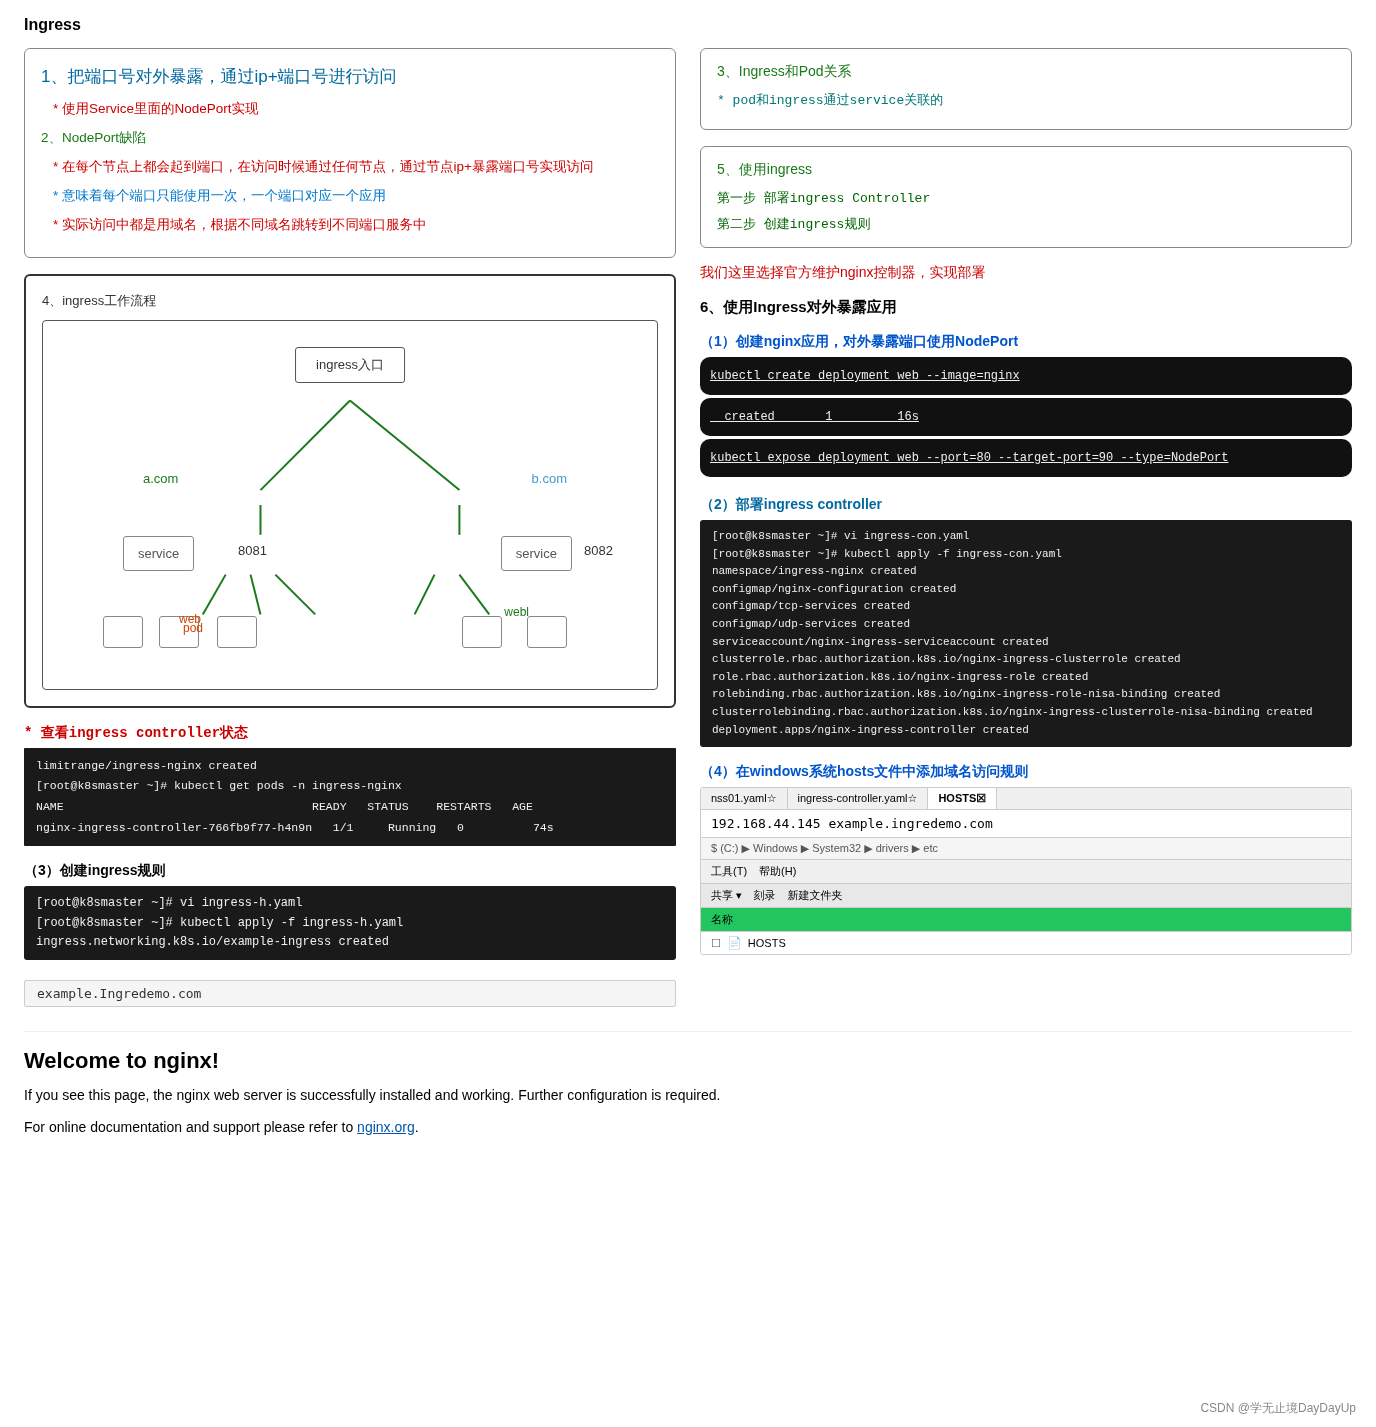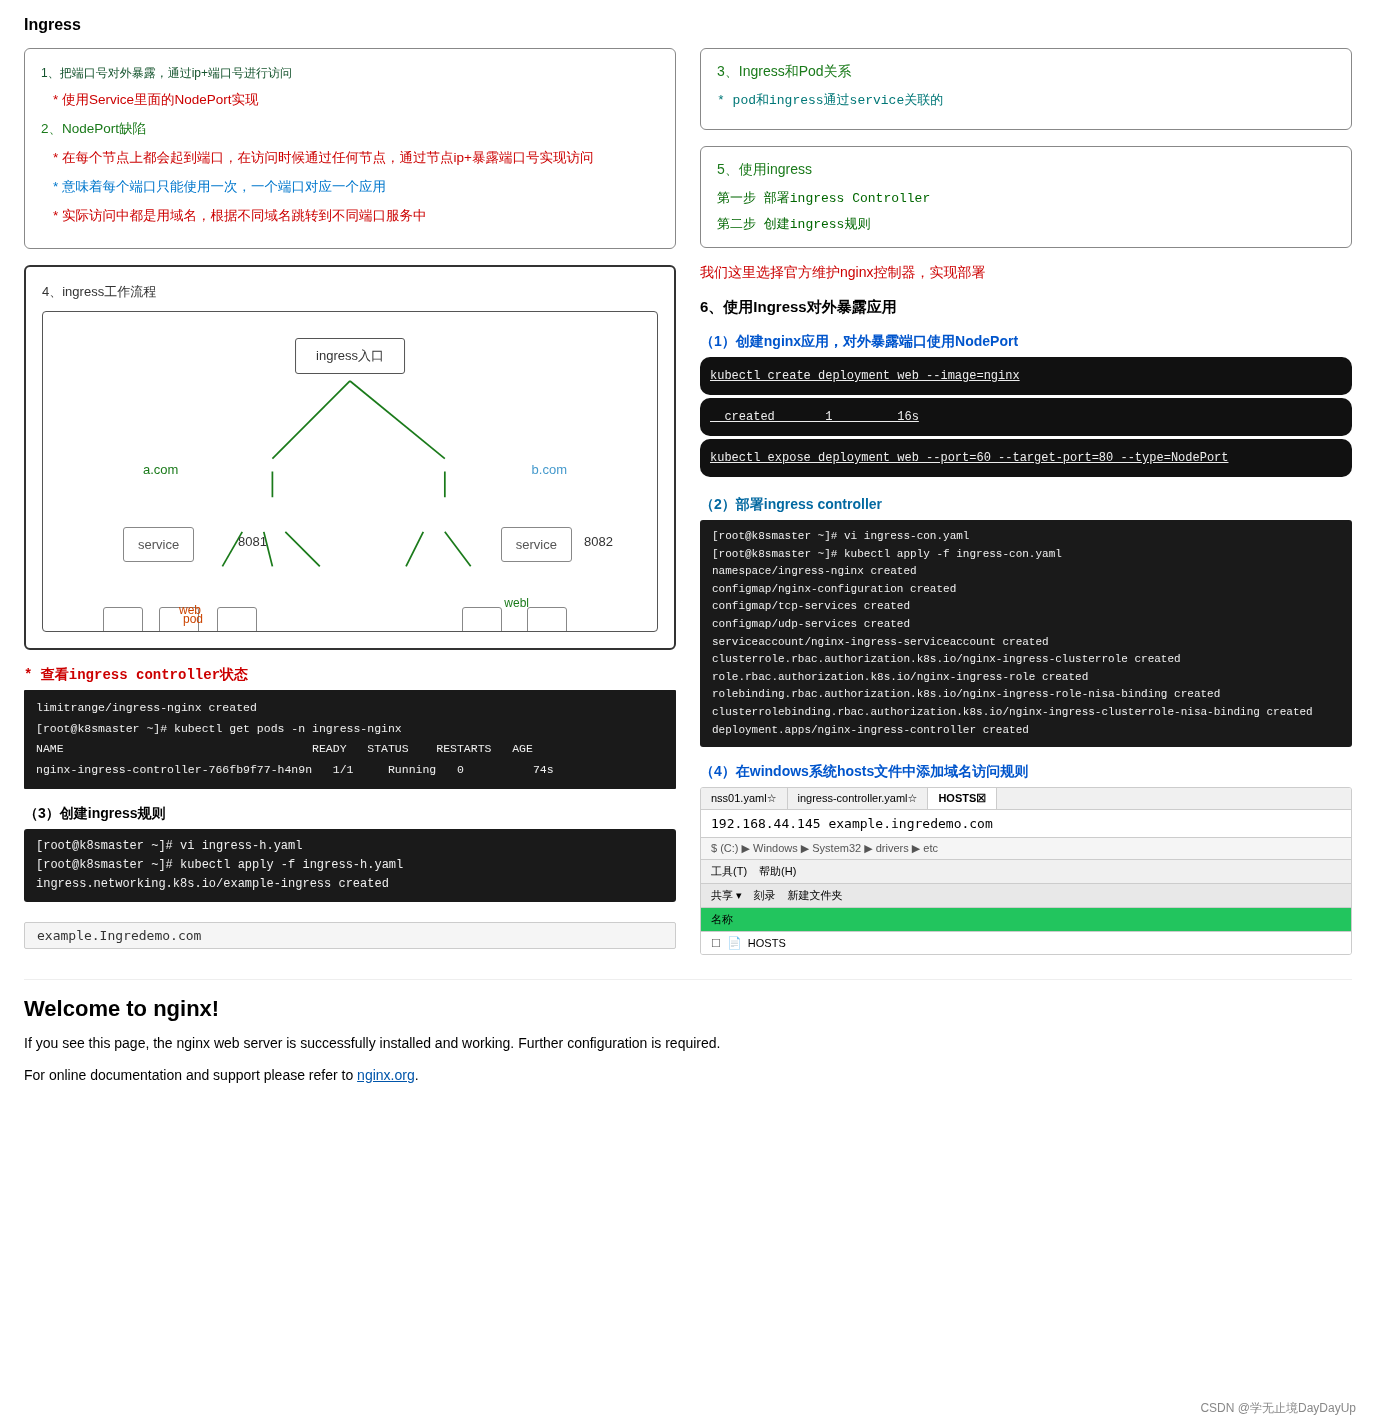--- a/index.html
+++ b/index.html
@@ -149,31 +149,31 @@
 
 <div style="padding: 16px 24px;">
 
   <div style="font-size:16px; font-weight:bold; margin-bottom:14px;">Ingress</div>
 
   <div style="display: grid; grid-template-columns: 1fr 1fr; gap: 24px; align-items: start;">
 
     <div style="display:flex; flex-direction:column; gap:16px;">
 
       <div class="box-border section-text">
-        <p style="color:#14532d; font-size:12px;">1、把端口号对外暴露，通过ip+端口号进行访问</p>
+        <p style="color:#0369a1; font-size:17px;">1、把端口号对外暴露，通过ip+端口号进行访问</p>
         <p style="color:#cc0000; font-size:13.5px; margin-left:12px;">* 使用Service里面的NodePort实现</p>
         <p style="color:#1a7a1a; margin-top:6px; font-size:13.5px;">2、NodePort缺陷</p>
         <p style="color:#cc0000; margin-left:12px; font-size:13.5px; margin-top:4px;">* 在每个节点上都会起到端口，在访问时候通过任何节点，通过节点ip+暴露端口号实现访问</p>
         <p style="color:#0077cc; margin-left:12px; font-size:13.5px; margin-top:4px;">* 意味着每个端口只能使用一次，一个端口对应一个应用</p>
         <p style="color:#cc0000; margin-left:12px; font-size:13.5px; margin-top:4px;">* 实际访问中都是用域名，根据不同域名跳转到不同端口服务中</p>
       </div>
 
       <div class="diagram-box">
         <div style="font-size:13px; color:#333; margin-bottom:10px;">4、ingress工作流程</div>
-        <div style="position:relative; border:1.5px solid #555; border-radius:4px; height:321px; background:#fff; overflow:hidden;">
+        <div style="position:relative; border:1.5px solid #555; border-radius:4px; height:370px; background:#fff; overflow:hidden;">
 
           <svg style="position:absolute;top:0;left:0;width:100%;height:100%;pointer-events:none;" viewBox="0 0 460 370">
 
             <line x1="230" y1="80" x2="140" y2="170" stroke="#1a7a1a" stroke-width="2"></line>
 
             <line x1="230" y1="80" x2="340" y2="170" stroke="#1a7a1a" stroke-width="2"></line>
 
             <line x1="140" y1="185" x2="140" y2="215" stroke="#1a7a1a" stroke-width="2"></line>
 
             <line x1="340" y1="185" x2="340" y2="215" stroke="#1a7a1a" stroke-width="2"></line>
@@ -254,21 +254,21 @@
       <div>
         <p style="color:#cc0000;font-size:14px;">我们这里选择官方维护nginx控制器，实现部署</p>
       </div>
 
       <div style="font-size:15px;font-weight:bold;">6、使用Ingress对外暴露应用</div>
 
       <div>
         <div style="color:#0055cc;font-size:14px;font-weight:bold;margin-bottom:6px;">（1）创建nginx应用，对外暴露端口使用NodePort</div>
         <div class="cmd-line">kubectl create deployment web --image=nginx</div>
         <div class="cmd-line">  created       1         16s</div>
-        <div class="cmd-line">kubectl expose deployment web --port=60 --target-port=80 --type=NodePort</div>
+        <div class="cmd-line">kubectl expose deployment web --port=80 --target-port=90 --type=NodePort</div>
       </div>
 
       <div>
         <div style="color:#0369a1;font-size:14px;font-weight:bold;margin-bottom:6px;">（2）部署ingress controller</div>
         <div class="terminal" style="font-size:11px;"><span>[root@k8smaster ~]# vi ingress-con.yaml</span>
 <span>[root@k8smaster ~]# kubectl apply -f ingress-con.yaml</span>
 <span>namespace/ingress-nginx created</span>
 <span>configmap/nginx-configuration created</span>
 <span>configmap/tcp-services created</span>
 <span>configmap/udp-services created</span>

